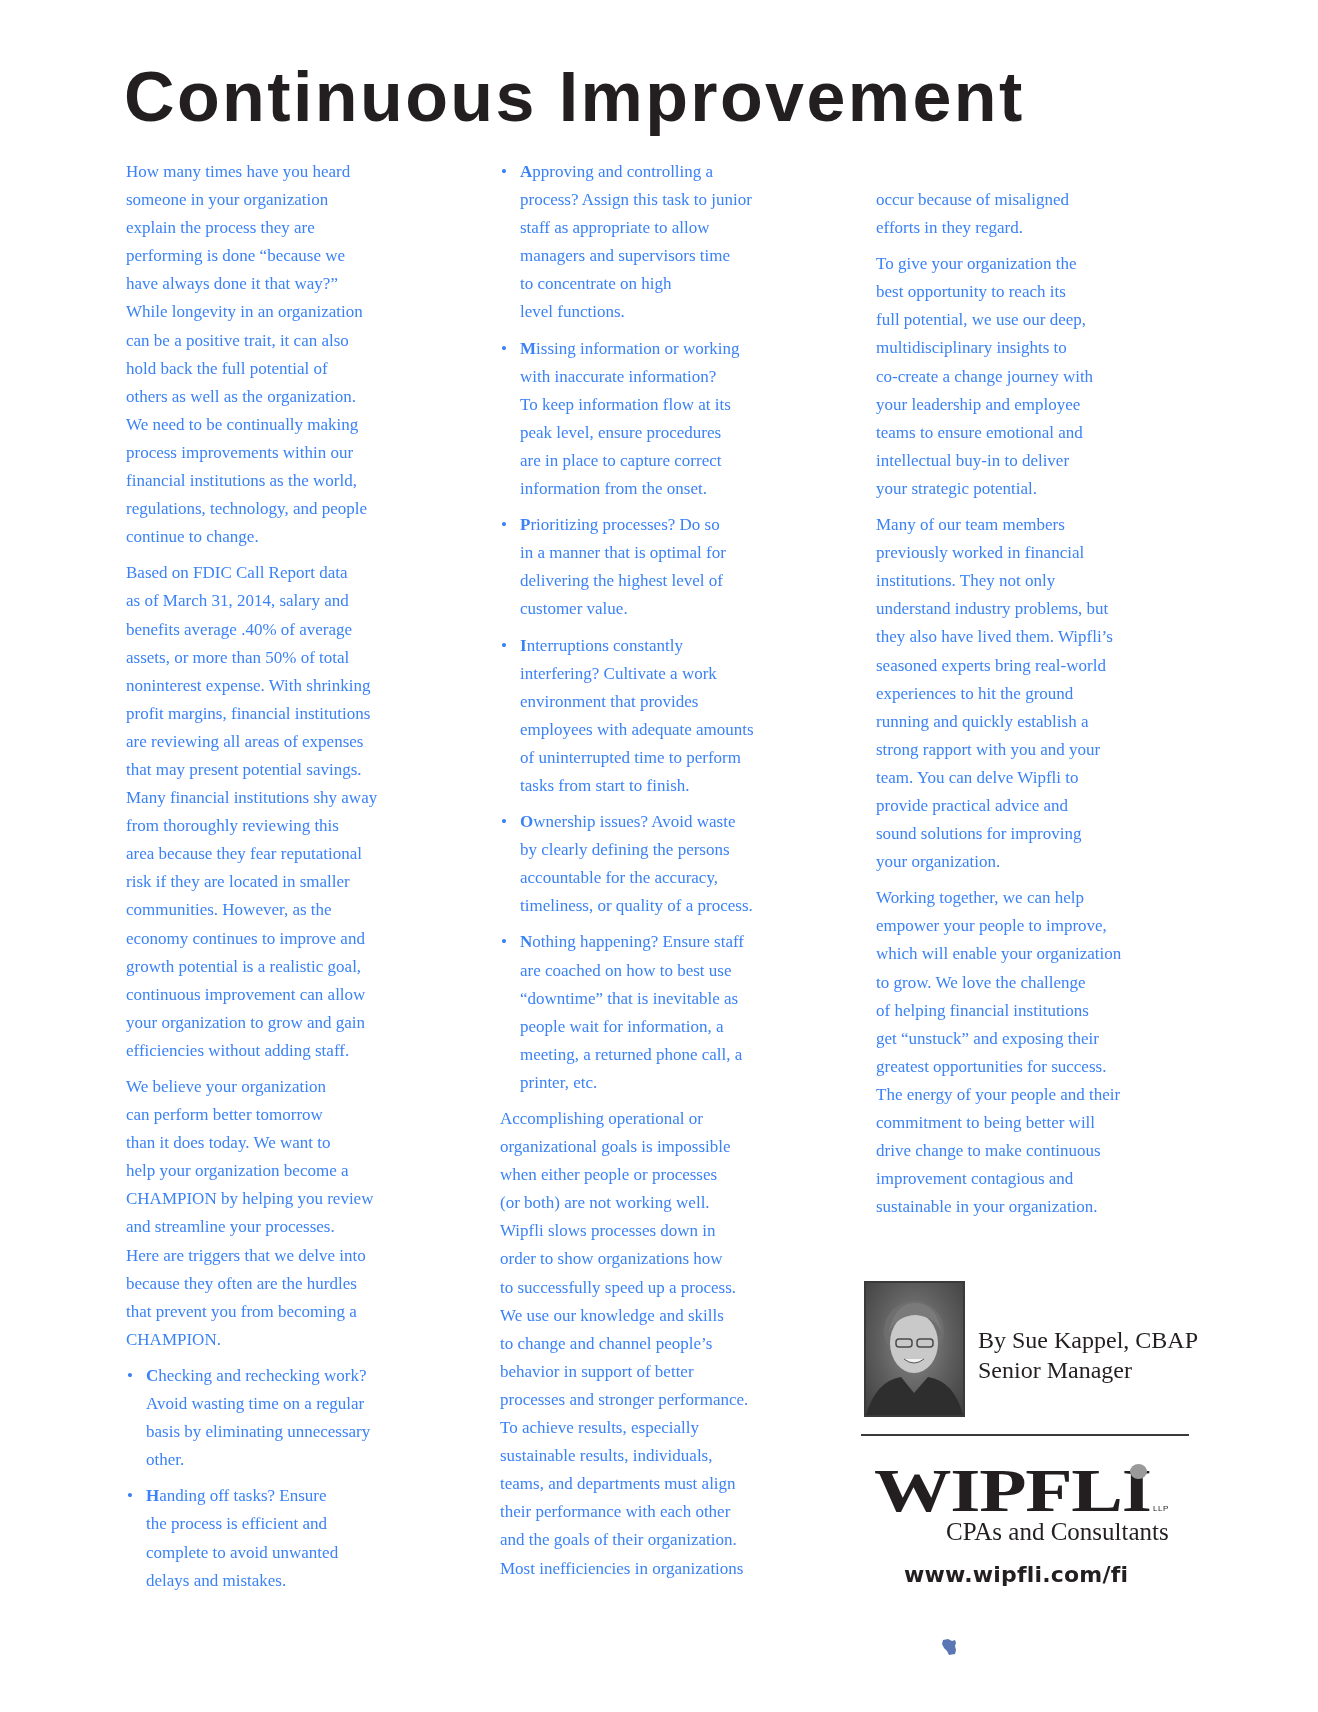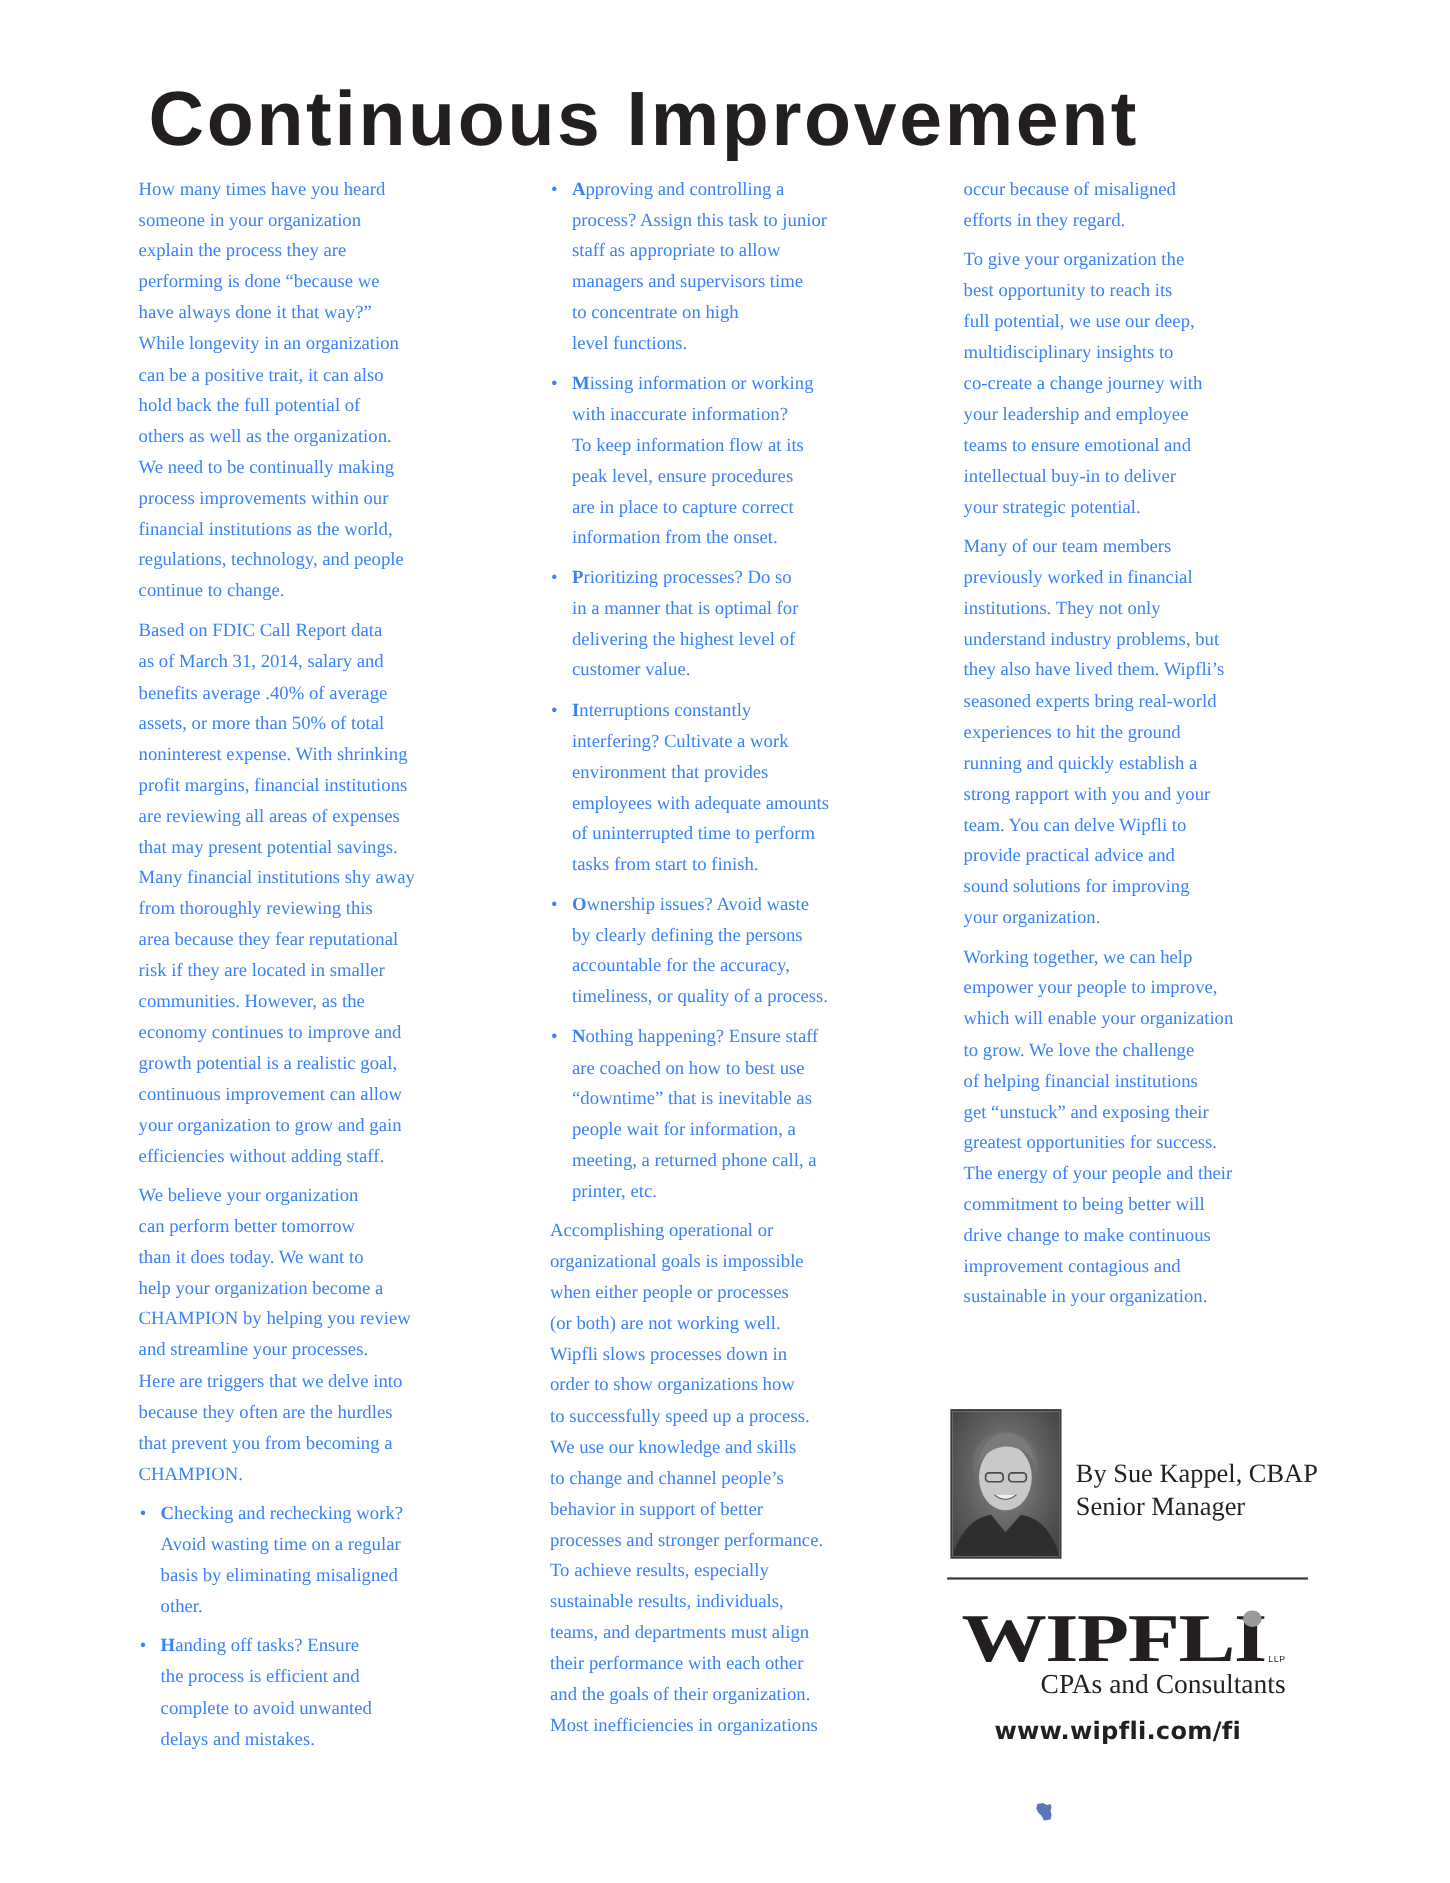--- a/index.html
+++ b/index.html
@@ -1,29 +1,29 @@
 <!DOCTYPE html>
 <html><head>
   <meta charset="utf-8">
   <style>
     html, body { margin: 0; padding: 0; background: #ffffff; }
     body { width: 1318px; height: 1712px; position: relative; overflow: hidden; color: #231f20; }
     .title {
       position: absolute; left: 124px; top: 62px;
       font-family: "Liberation Sans", sans-serif; font-weight: bold;
       font-size: 70px; letter-spacing: 2.4px; line-height: 1; color: #231f20;
-      margin: 11px; white-space: nowrap;
+      margin: 0; white-space: nowrap;
     }
     .col {
       position: absolute; top: 158px; width: 345px;
       font-family: Liberation Serif, serif; font-size: 17px; line-height: 28.1px; color: #3b82f6;
     }
     .col1 { left: 126px; }
     .col2 { left: 500px; }
-    .col3 { left: 876px; }
+    .col3 { left: 876px; margin-top: 28px; }
     .col p { margin: 0 0 8px 0; }
     .line { display: block; white-space: nowrap; }
     .bullet { position: relative; padding-left: 20px; margin: 0 0 8px 0; }
     .bullet .dot { position: absolute; left: 1px; top: 0; }
     .bullet b { font-weight: bold; }
     .byline {
       position: absolute; left: 864px; top: 1281px; width: 350px; height: 140px;
     }
     .photo {
       position: absolute; left: 0; top: 0; width: 101px; height: 136px;
@@ -112,21 +112,21 @@
       <span class="line">Here are triggers that we delve into</span>
       <span class="line">because they often are the hurdles</span>
       <span class="line">that prevent you from becoming a</span>
       <span class="line">CHAMPION.</span>
     </p>
   <div>
       <div class="bullet">
         <span class="dot">•</span>
         <span class="line"><b>C</b><span>hecking and rechecking work?</span></span>
         <span class="line">Avoid wasting time on a regular</span>
-        <span class="line">basis by eliminating misaligned</span>
+        <span class="line">basis by eliminating unnecessary</span>
         <span class="line">other.</span>
       </div>
       <div class="bullet">
         <span class="dot">•</span>
         <span class="line"><b>H</b><span>anding off tasks? Ensure</span></span>
         <span class="line">the process is efficient and</span>
         <span class="line">complete to avoid unwanted</span>
         <span class="line">delays and mistakes.</span>
       </div>
     </div>

